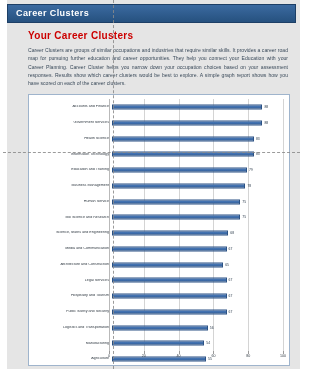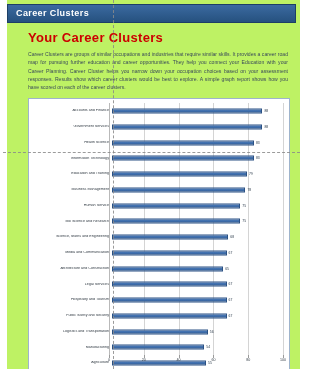--- a/index.html
+++ b/index.html
@@ -5,21 +5,21 @@
   html,body{margin:0;padding:0;}
   body{
     width:300px;height:369px;overflow:hidden;
     background:#ffffff;
     font-family:"Liberation Sans", sans-serif;
     position:relative;
   }
   
   #page{
     position:absolute;inset:0;
-    background:#bef264;
+    background:#e5e5e5;
     border-left:3px solid #ffffff;
     box-sizing:border-box;
   }
   .edge-left{position:absolute;left:0;top:0;bottom:0;width:4px;background:#ffffff;}
   
   #header{
     position:absolute;left:4px;top:4px;right:4px;height:19px;
     background:#2e5c92;
     background:linear-gradient(#3b6aa0,#26517f);
     border:1px solid #1d3f66;
@@ -27,21 +27,21 @@
   }
   #header .title{
     position:absolute;left:8px;top:3px;
     color:#ffffff;font-size:9px;font-weight:bold;letter-spacing:.4px;
   }
   
   #content{
     position:absolute;left:22px;top:30px;right:6px;bottom:4px;
   }
   .section-title{
-    color:#cc0000;font-size:13px;font-weight:bold;letter-spacing:.3px;
+    color:#cc0000;font-size:10px;font-weight:bold;letter-spacing:.3px;
     margin:0 0 5px 3px;
   }
   .blurb{
     color:#3a4a5a;font-size:5.1px;line-height:1.62;text-align:justify;
     margin:0 6px 7px 3px;
   }
   
   #chart-box{
     position:relative;
     margin-left:3px;margin-right:4px;

